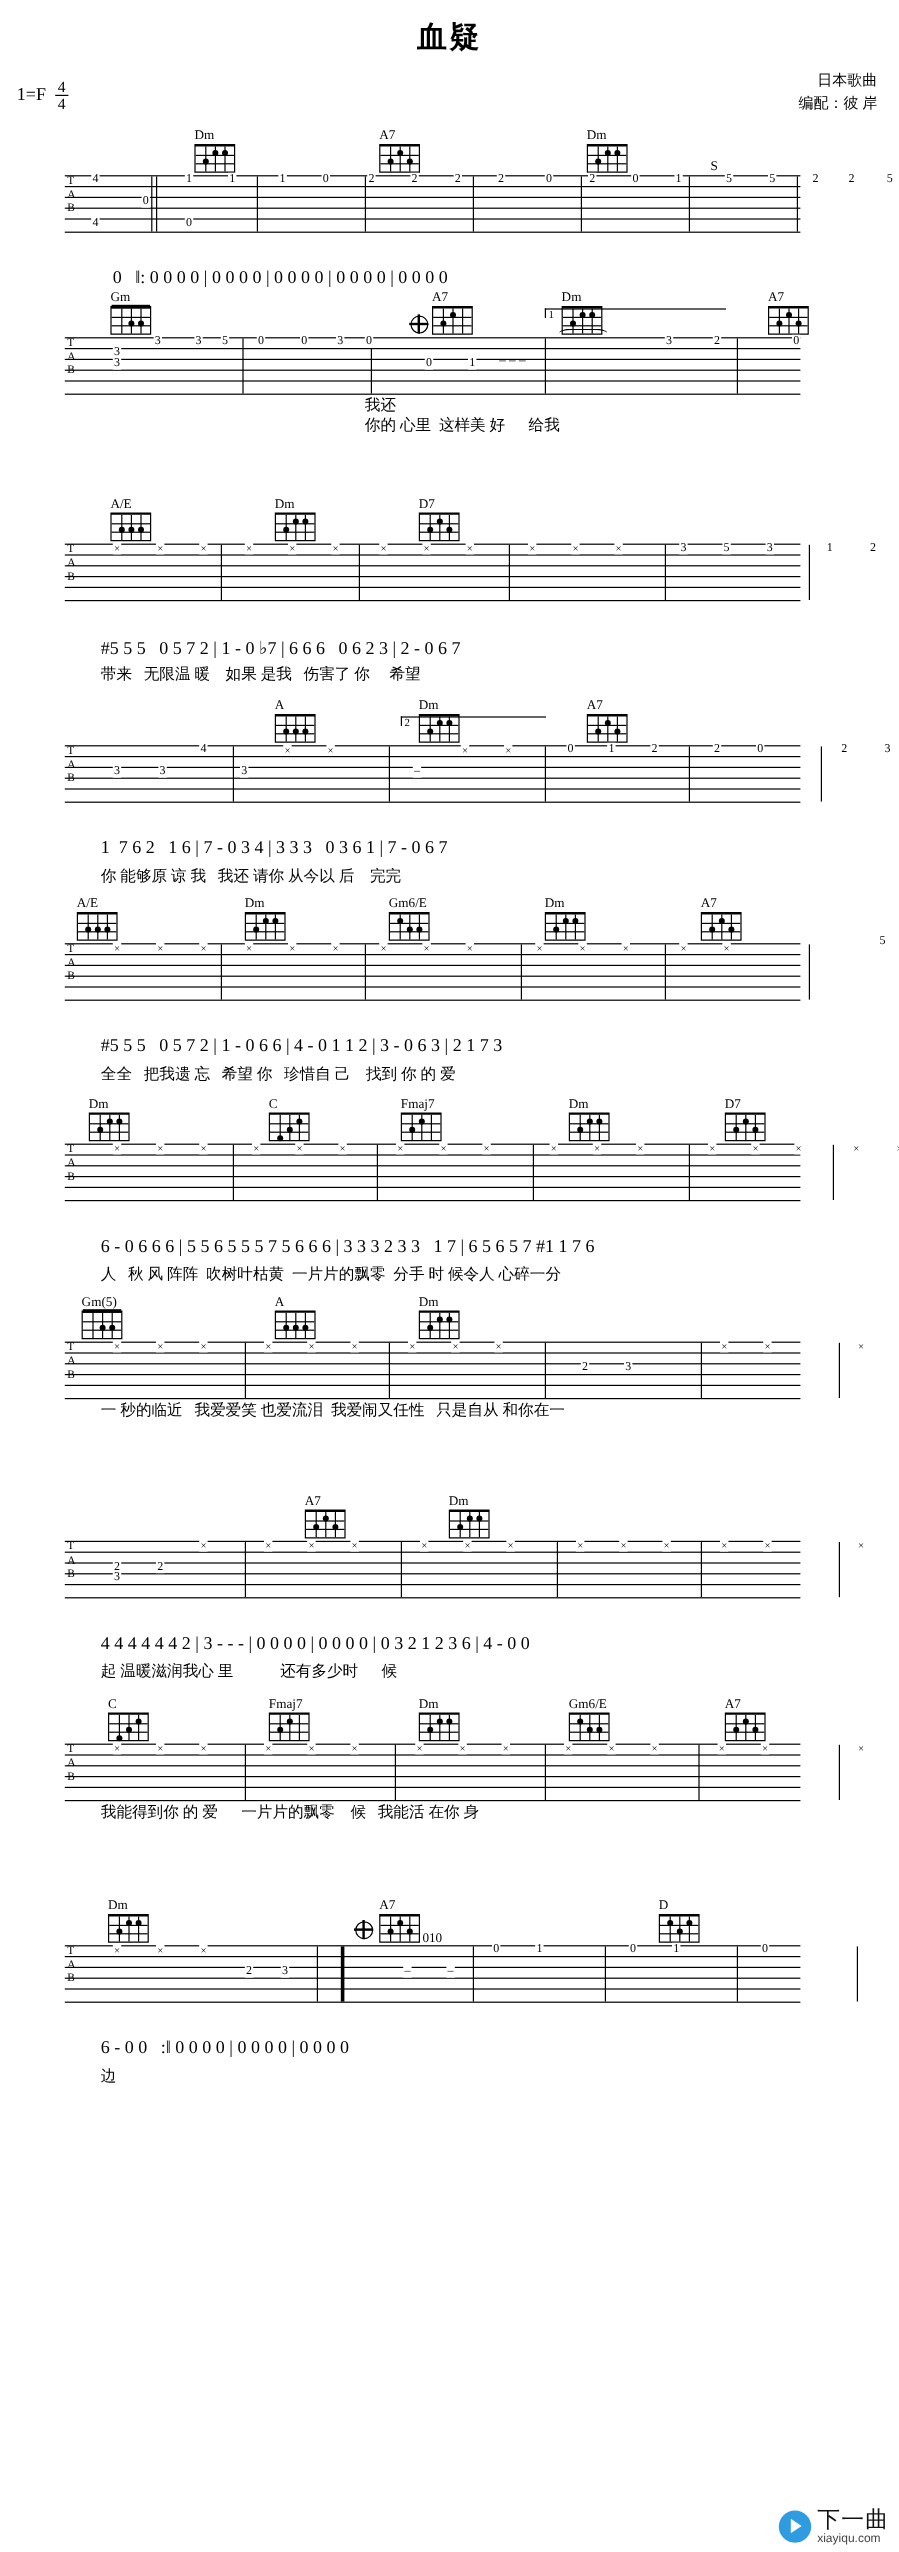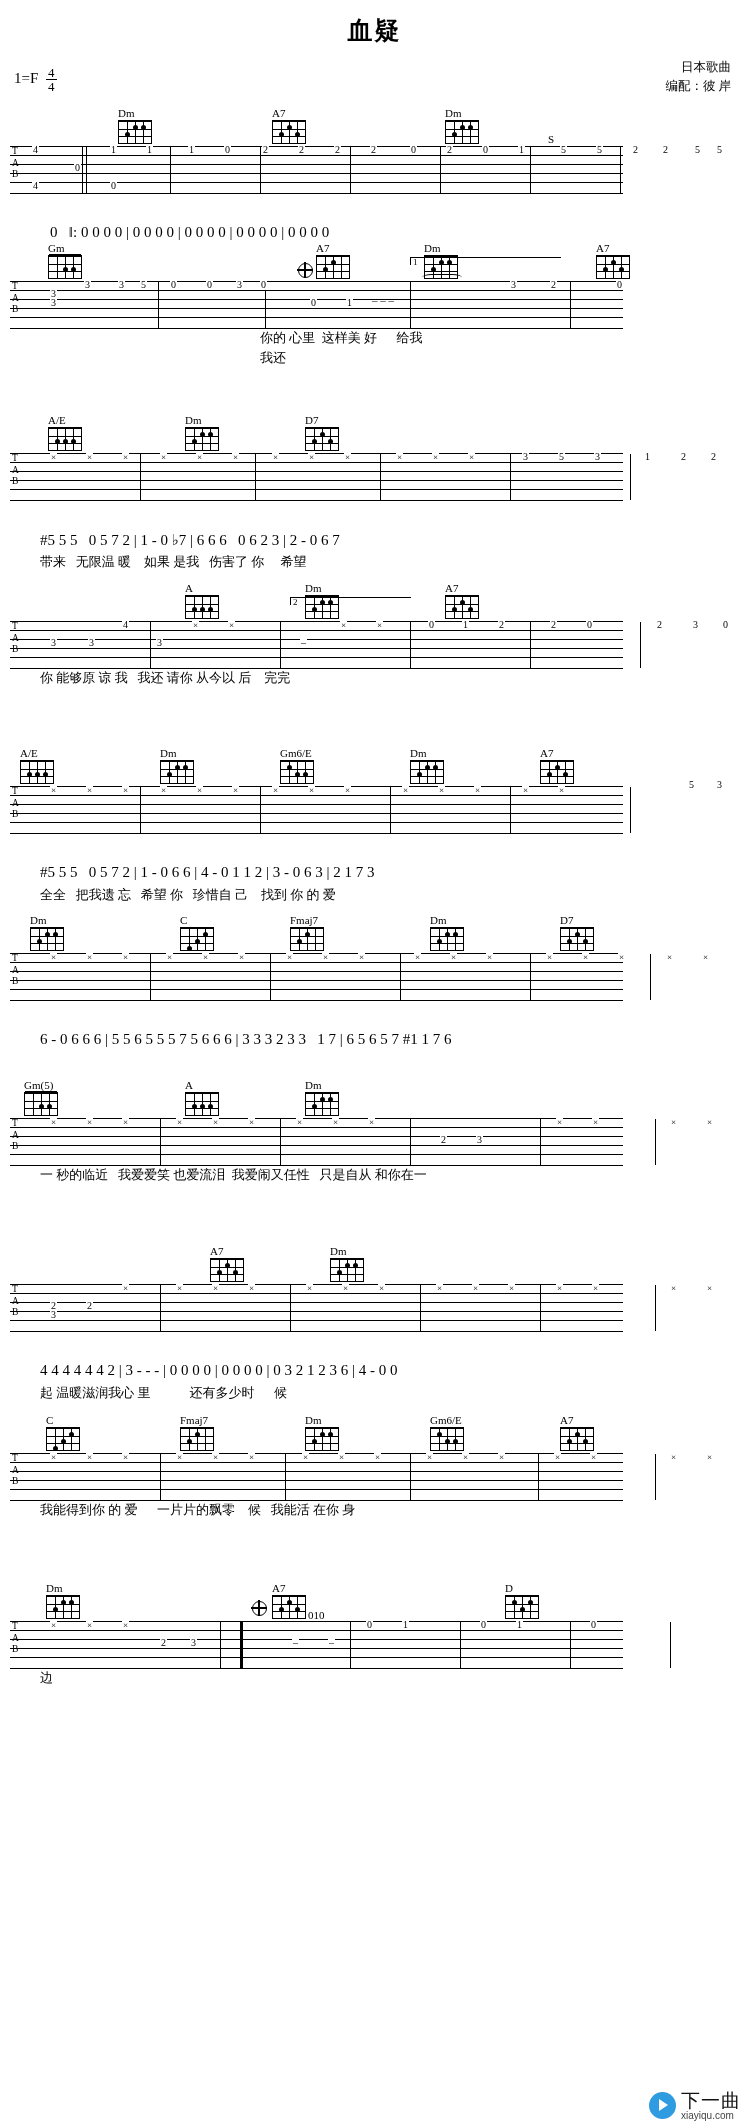--- a/index.html
+++ b/index.html
@@ -13,21 +13,21 @@
   .key{
     position:absolute;left:14px;top:66px;font-family:"Liberation Serif",serif;font-size:15px;
   }
   .key .frac{display:inline-block;vertical-align:middle;text-align:center;line-height:1.0;margin-left:4px;font-size:13px;}
   .key .frac .num{display:block;border-bottom:1px solid #000;padding:0 2px;}
   .key .frac .den{display:block;padding:0 2px;}
 
   .credits{position:absolute;right:18px;top:58px;text-align:right;font-family:"Liberation Serif",serif;font-size:12.5px;line-height:1.55;}
 
   
-  .system{position:absolute;left:0;width:633px;}
+  .system{position:absolute;left:0;width:633px;padding-left:44px;}
   .chords{position:relative;height:38px;}
   .chord{position:absolute;top:0;}
   .chord .cname{font-family:"Liberation Serif",serif;font-size:11px;line-height:11px;margin-bottom:1px;white-space:nowrap;}
   .grid{position:relative;width:34px;height:24px;border:1px solid #000;border-top:2px solid #000;background:#fff;box-sizing:border-box;}
   .grid i{position:absolute;background:#000;}
   .grid .v{top:0;bottom:0;width:1px;}
   .grid .h{left:0;right:0;height:1px;}
   .grid .v1{left:8px}.grid .v2{left:16px}.grid .v3{left:24px}
   .grid .h1{top:7px}.grid .h2{top:14px}
   .grid .dot{width:5px;height:5px;border-radius:50%;background:#000;position:absolute;}
@@ -249,25 +249,25 @@
       <span class="num" style="left:226px;top:-3px">3</span>
       <span class="num" style="left:250px;top:-3px">0</span>
       <span class="num" style="left:300px;top:15px">0</span>
       <span class="num" style="left:336px;top:15px">1</span>
       <span class="num" style="left:500px;top:-3px">3</span>
       <span class="num" style="left:540px;top:-3px">2</span>
       <span class="num" style="left:606px;top:-3px">0</span>
       <span class="mark" style="left:362px;top:12px">– – –</span>
       <div class="tie" style="left:412px;top:-8px;width:40px"></div>
     </div>
+    <div class="lyric" style="height:16px">
+      <span style="left:250px">我还</span>
+    </div>
     <div class="lyric">
       <span style="left:250px">你的 心里  这样美 好      给我</span>
-    </div>
-    <div class="lyric" style="height:16px">
-      <span style="left:250px">我还</span>
     </div>
   </div>
 
   <div class="system" style="top:415px">
     <div class="chords">
       <div class="chord" style="left:48px">
         <div class="cname">A/E</div>
         <div class="grid">
           <i class="v v1"></i>
             <i class="v v2"></i>
@@ -411,20 +411,23 @@
       <span class="xm" style="left:366px;top:-2px">×</span>
       <span class="num" style="left:418px;top:-3px">0</span>
       <span class="num" style="left:452px;top:-3px">1</span>
       <span class="num" style="left:488px;top:-3px">2</span>
       <span class="num" style="left:540px;top:-3px">2</span>
       <span class="num" style="left:576px;top:-3px">0</span>
       <span class="num" style="left:646px;top:-3px">2</span>
       <span class="num" style="left:682px;top:-3px">3</span>
       <span class="num" style="left:712px;top:-3px">0</span>
     </div>
+    <div class="melody" style="margin-top:30px">
+      <span style="left:30px">1  7 6 2   1 6 | 7 - 0 3 4 | 3 3 3   0 3 6 1 | 7 - 0 6 7</span>
+    </div>
     <div class="lyric">
       <span style="left:30px">你 能够原 谅 我   我还 请你 从今以 后    完完</span>
     </div>
   </div>
 
   <div class="system" style="top:748px">
     <div class="chords">
       <div class="chord" style="left:20px">
         <div class="cname">A/E</div>
         <div class="grid">
@@ -619,20 +622,23 @@
       <span class="xm" style="left:476px;top:-2px">×</span>
       <span class="xm" style="left:536px;top:-2px">×</span>
       <span class="xm" style="left:572px;top:-2px">×</span>
       <span class="xm" style="left:608px;top:-2px">×</span>
       <span class="xm" style="left:656px;top:-2px">×</span>
       <span class="xm" style="left:692px;top:-2px">×</span>
     </div>
     <div class="melody" style="margin-top:30px">
       <span style="left:30px">6 - 0 6 6 6 | 5 5 6 5 5 5 7 5 6 6 6 | 3 3 3 2 3 3   1 7 | 6 5 6 5 7 #1 1 7 6</span>
     </div>
+    <div class="lyric">
+      <span style="left:30px">人   秋 风 阵阵  吹树叶枯黄  一片片的飘零  分手 时 候令人 心碎一分</span>
+    </div>
   </div>
 
   <div class="system" style="top:1080px">
     <div class="chords">
       <div class="chord" style="left:24px">
         <div class="cname">Gm(5)</div>
         <div class="grid">
           <i class="bar"></i>
             <i class="v v1"></i>
             <i class="v v2"></i>
@@ -930,20 +936,23 @@
       <span class="num" style="left:150px;top:15px">2</span>
       <span class="num" style="left:180px;top:15px">3</span>
       <span class="num" style="left:282px;top:15px">–</span>
       <span class="num" style="left:318px;top:15px">–</span>
       <span class="num" style="left:356px;top:-3px">0</span>
       <span class="num" style="left:392px;top:-3px">1</span>
       <span class="num" style="left:470px;top:-3px">0</span>
       <span class="num" style="left:506px;top:-3px">1</span>
       <span class="num" style="left:580px;top:-3px">0</span>
     </div>
+    <div class="melody" style="margin-top:30px">
+      <span style="left:30px">6 - 0 0   :‖ 0 0 0 0 | 0 0 0 0 | 0 0 0 0</span>
+    </div>
     <div class="lyric">
       <span style="left:30px">边</span>
     </div>
   </div>
 
   <div class="logo">
     <span class="play"></span>
     <span style="display:flex;flex-direction:column;line-height:1.05">
       <span class="txt">下一曲</span>
       <span class="sub">xiayiqu.com</span>

